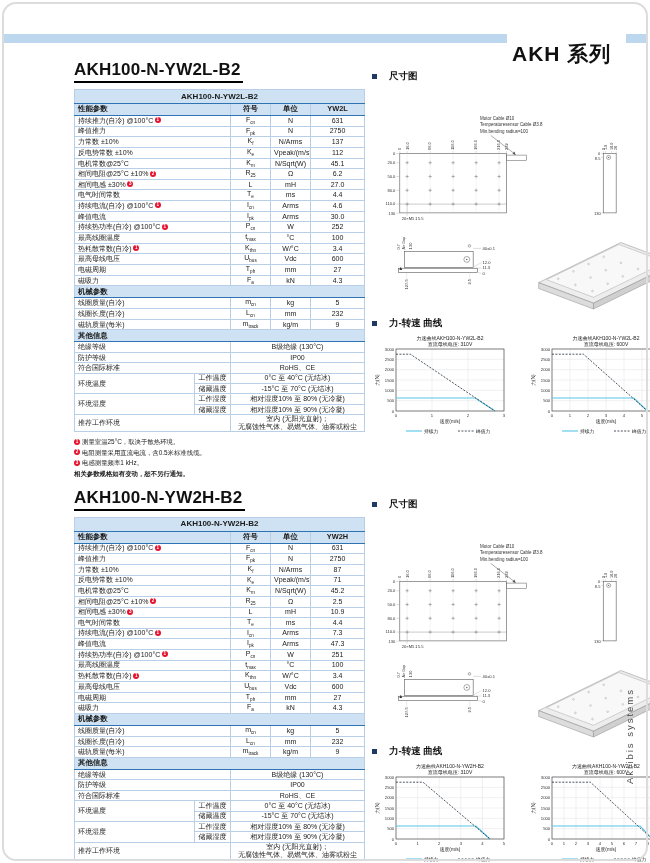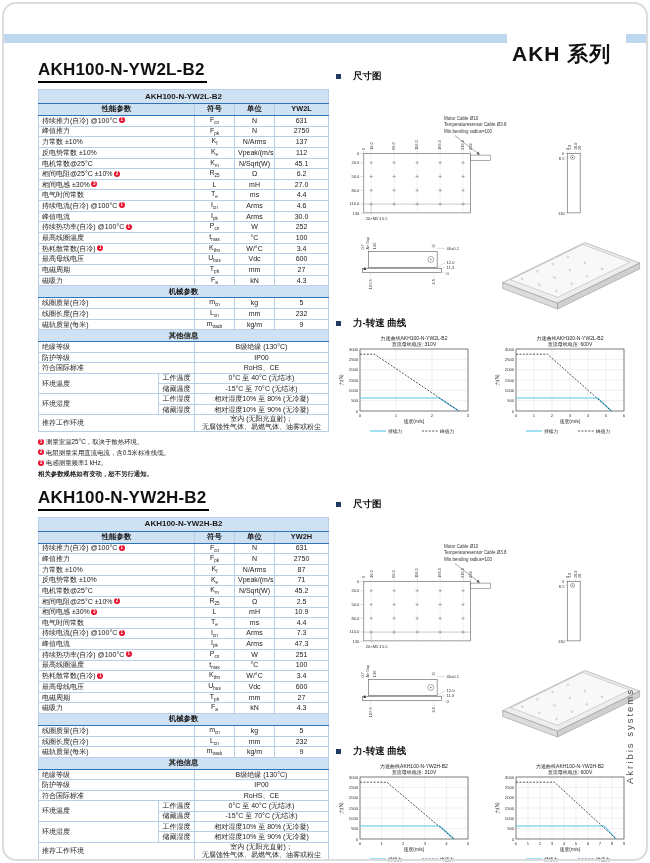--- a/index.html
+++ b/index.html
@@ -4,28 +4,28 @@
 <style>
   html,body{margin:0;padding:0;background:#fff;}
   body{width:650px;height:863px;position:relative;font-family:"Liberation Sans",sans-serif;color:#1a1a1a;overflow:hidden;}
   .page-card{position:absolute;inset:2px;border:2px solid #dcdcdc;border-radius:14px;pointer-events:none;z-index:9;}
   
   .hdr-bar-left{position:absolute;left:4px;top:34px;width:503px;height:9px;background:#bdd7ee;}
   .hdr-bar-right{position:absolute;right:3px;top:34px;width:21px;height:9px;background:#bdd7ee;}
   h1.series-title{position:absolute;left:512px;top:40px;margin:0;font-size:21px;font-weight:600;letter-spacing:1px;color:#111;white-space:nowrap;}
   main{padding-top:56px;}
   .model-section{display:flex;padding:0 4px 0 38px;min-height:392px;margin-bottom:4px;}
-  .left-col{width:292px;flex:none;}
+  .left-col{width:292px;flex:none;margin-left:36px;}
   .right-col{flex:1;padding-left:6px;padding-top:12px;}
   h2.model-title{margin:4px 0 6px 0;font-size:17px;font-weight:bold;letter-spacing:0.2px;border-bottom:2.5px solid #000;width:max-content;padding:0 2px 1px 0;color:#111;}
   
   table.spec-table{table-layout:fixed;width:290px;border-collapse:collapse;border:1.2px solid #2e74b5;background:#fff;}
   table.spec-table td{border:0.6px solid #b9cfe8;font-size:7px;padding:0 3px;height:9.4px;line-height:1.15;color:#1a1a1a;overflow:hidden;white-space:nowrap;}
   tr.model-row td{background:#cfe2f3;font-weight:bold;text-align:center;font-size:8px;height:13px;border-bottom:1px solid #2e74b5;}
-  tr.sec-row td{background:#cfe2f3;font-weight:bold;font-size:7.4px;height:11px;border-top:1px solid #2e74b5;border-bottom:1px solid #2e74b5;text-align:center;}
+  tr.sec-row td{background:#cfe2f3;font-weight:bold;font-size:7.4px;height:11px;border-top:1px solid #2e74b5;border-bottom:1px solid #2e74b5;}
   td.c{text-align:center;}
   td.lbl{text-align:left;}
   td.sublbl{font-size:6.6px;text-align:center;}
   td.rec{font-size:6.4px;line-height:1.3;white-space:normal;height:auto;padding:1px 3px;}
   table.spec-table sub{font-size:4.6px;}
   .fn{display:inline-block;background:#e8112d;color:#fff;border-radius:50%;width:6px;height:6px;font-size:4.6px;line-height:6.3px;text-align:center;vertical-align:1.5px;margin-left:1.5px;font-weight:bold;}
   
   .notes{margin-top:5px;font-size:6.4px;line-height:1.65;color:#1a1a1a;}
   .notes .fn{margin-right:2px;margin-left:0;}
   .note-final{font-weight:bold;}

